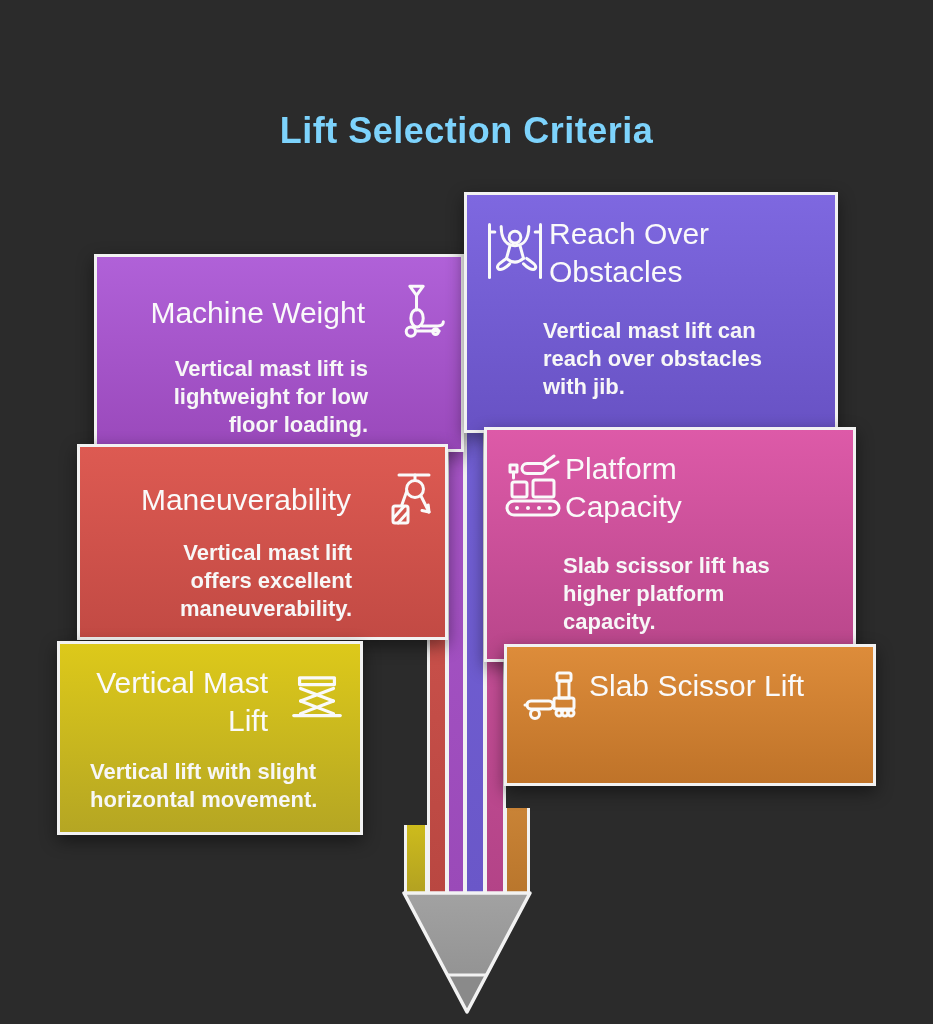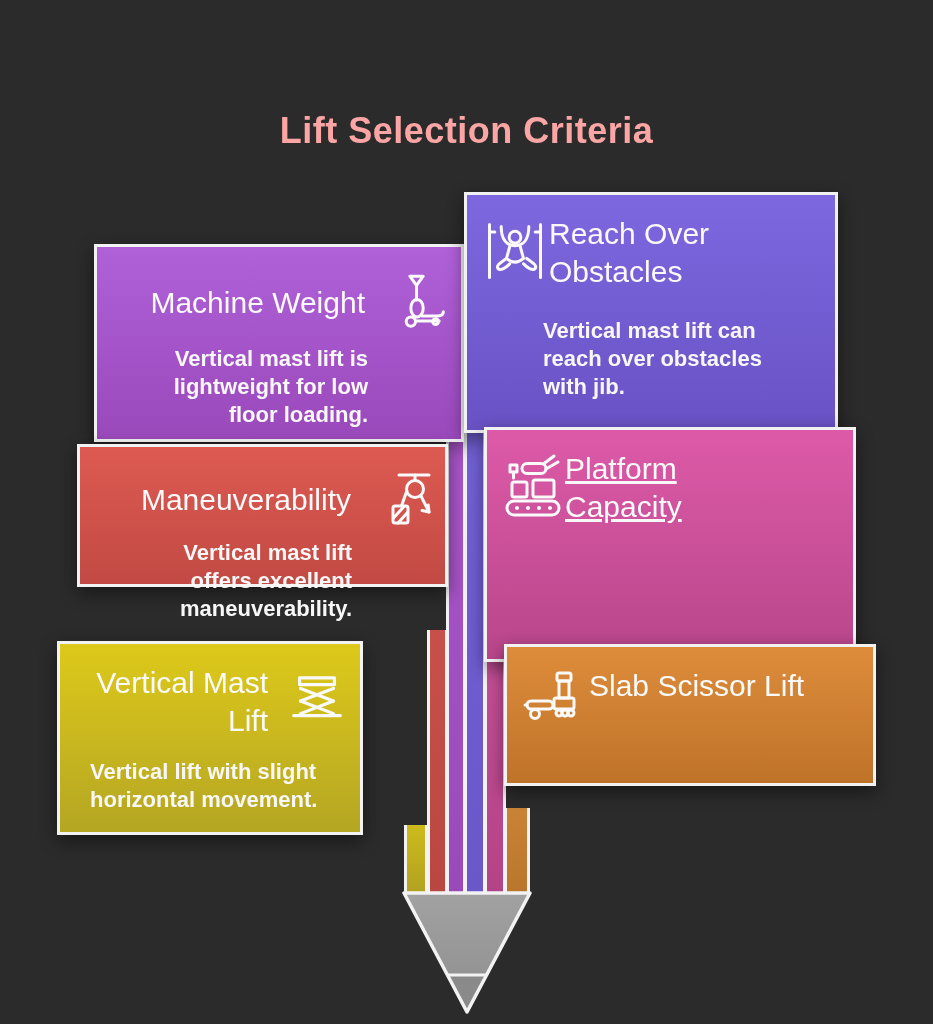--- a/index.html
+++ b/index.html
@@ -2,21 +2,21 @@
 <html><head>
 <meta charset="utf-8">
 <style>
   html,body{margin:0;padding:0;background:#2b2b2b;}
   #canvas{
     position:relative;width:933px;height:1024px;overflow:hidden;
     background:#2b2b2b;font-family:"Liberation Sans",sans-serif;color:#f7f7f7;
   }
   .main-title{
     position:absolute;left:0;top:86px;width:933px;text-align:center;
-    font-size:36px;font-weight:700;letter-spacing:.5px;color:#fca5a5;
+    font-size:36px;font-weight:700;letter-spacing:.5px;color:#7dd3fc;
   }
   .card{
     position:absolute;box-sizing:border-box;border:3px solid #f2f2f2;
     box-shadow:0 6px 16px rgba(0,0,0,.45);
   }
   .tail{
     position:absolute;box-sizing:border-box;
     border-left:3px solid #f2f2f2;border-right:3px solid #f2f2f2;z-index:1;
   }
   .z2{z-index:2}.z3{z-index:3}.z4{z-index:4}
@@ -45,24 +45,24 @@
   .tail-violet{background:linear-gradient(to bottom,#7361d6,#6a57c8);}
   .card-red{background:linear-gradient(to bottom,#dd5a52,#c24a44);}
   .tail-red{background:linear-gradient(to bottom,#c8504a,#b94741);}
   .card-pink{background:linear-gradient(to bottom,#dd5aa8,#b8468a);}
   .tail-pink{background:linear-gradient(to bottom,#c54f97,#b34387);}
   .card-yellow{background:linear-gradient(to bottom,#ddc91a,#b5a623);}
   .tail-yellow{background:linear-gradient(to bottom,#cdbb1c,#b2a122);}
   .card-orange{background:linear-gradient(to bottom,#dd8c3a,#bf7329);}
   .tail-orange{background:linear-gradient(to bottom,#c98336,#b9762c);}
   
-  #card-machine-weight{left:94px;top:244px;width:370px;height:198px;}
+  #card-machine-weight{left:94px;top:254px;width:370px;height:198px;}
   #card-reach-over{left:464px;top:192px;width:374px;height:241px;}
-  #card-maneuverability{left:77px;top:444px;width:371px;height:143px;}
-  #card-platform-capacity{left:484px;top:427px;width:372px;height:235px;text-decoration:underline;}
+  #card-maneuverability{left:77px;top:444px;width:371px;height:196px;}
+  #card-platform-capacity{left:484px;top:427px;width:372px;height:235px;}
   #card-vertical-mast{left:57px;top:641px;width:306px;height:194px;}
   #card-slab-scissor{left:504px;top:644px;width:372px;height:142px;}
   #tail-yellow{left:404px;top:825px;width:24px;height:69px;}
   #tail-red{left:427px;top:630px;width:21px;height:264px;}
   #tail-purple{left:446px;top:438px;width:20px;height:456px;}
   #tail-violet{left:464px;top:424px;width:22px;height:470px;}
   #tail-pink{left:484px;top:652px;width:22px;height:242px;}
   #tail-orange{left:504px;top:808px;width:26px;height:86px;}
   #card-machine-weight .card-body{padding-top:6px;}
   #card-maneuverability .card-body{padding-top:6px;}
@@ -154,20 +154,23 @@
         <rect x="32" y="27" width="21" height="17" rx="2"></rect>
         <rect x="6" y="48" width="52" height="14" rx="7"></rect>
         <circle cx="16" cy="55" r="2" fill="#fafafa" stroke="none"></circle>
         <circle cx="27" cy="55" r="2" fill="#fafafa" stroke="none"></circle>
         <circle cx="38" cy="55" r="2" fill="#fafafa" stroke="none"></circle>
         <circle cx="49" cy="55" r="2" fill="#fafafa" stroke="none"></circle>
       </svg>
       <h2 class="card-title">Platform
 Capacity</h2>
     </div>
+    <p class="card-body">Slab scissor lift has
+higher platform
+capacity.</p>
   </section>
 
   <section class="card left card-yellow z4" id="card-vertical-mast">
     <div class="title-row">
       <h2 class="card-title">Vertical Mast
 Lift</h2>
       <svg class="icon" width="62" height="62" viewBox="0 0 64 64" fill="none" stroke="#fafafa" stroke-width="3.2" stroke-linecap="round" stroke-linejoin="round">
         <rect x="14" y="7" width="36" height="7"></rect>
         <path d="M15 18 L49 31 M49 18 L15 31"></path>
         <path d="M15 31 L49 44 M49 31 L15 44"></path>

